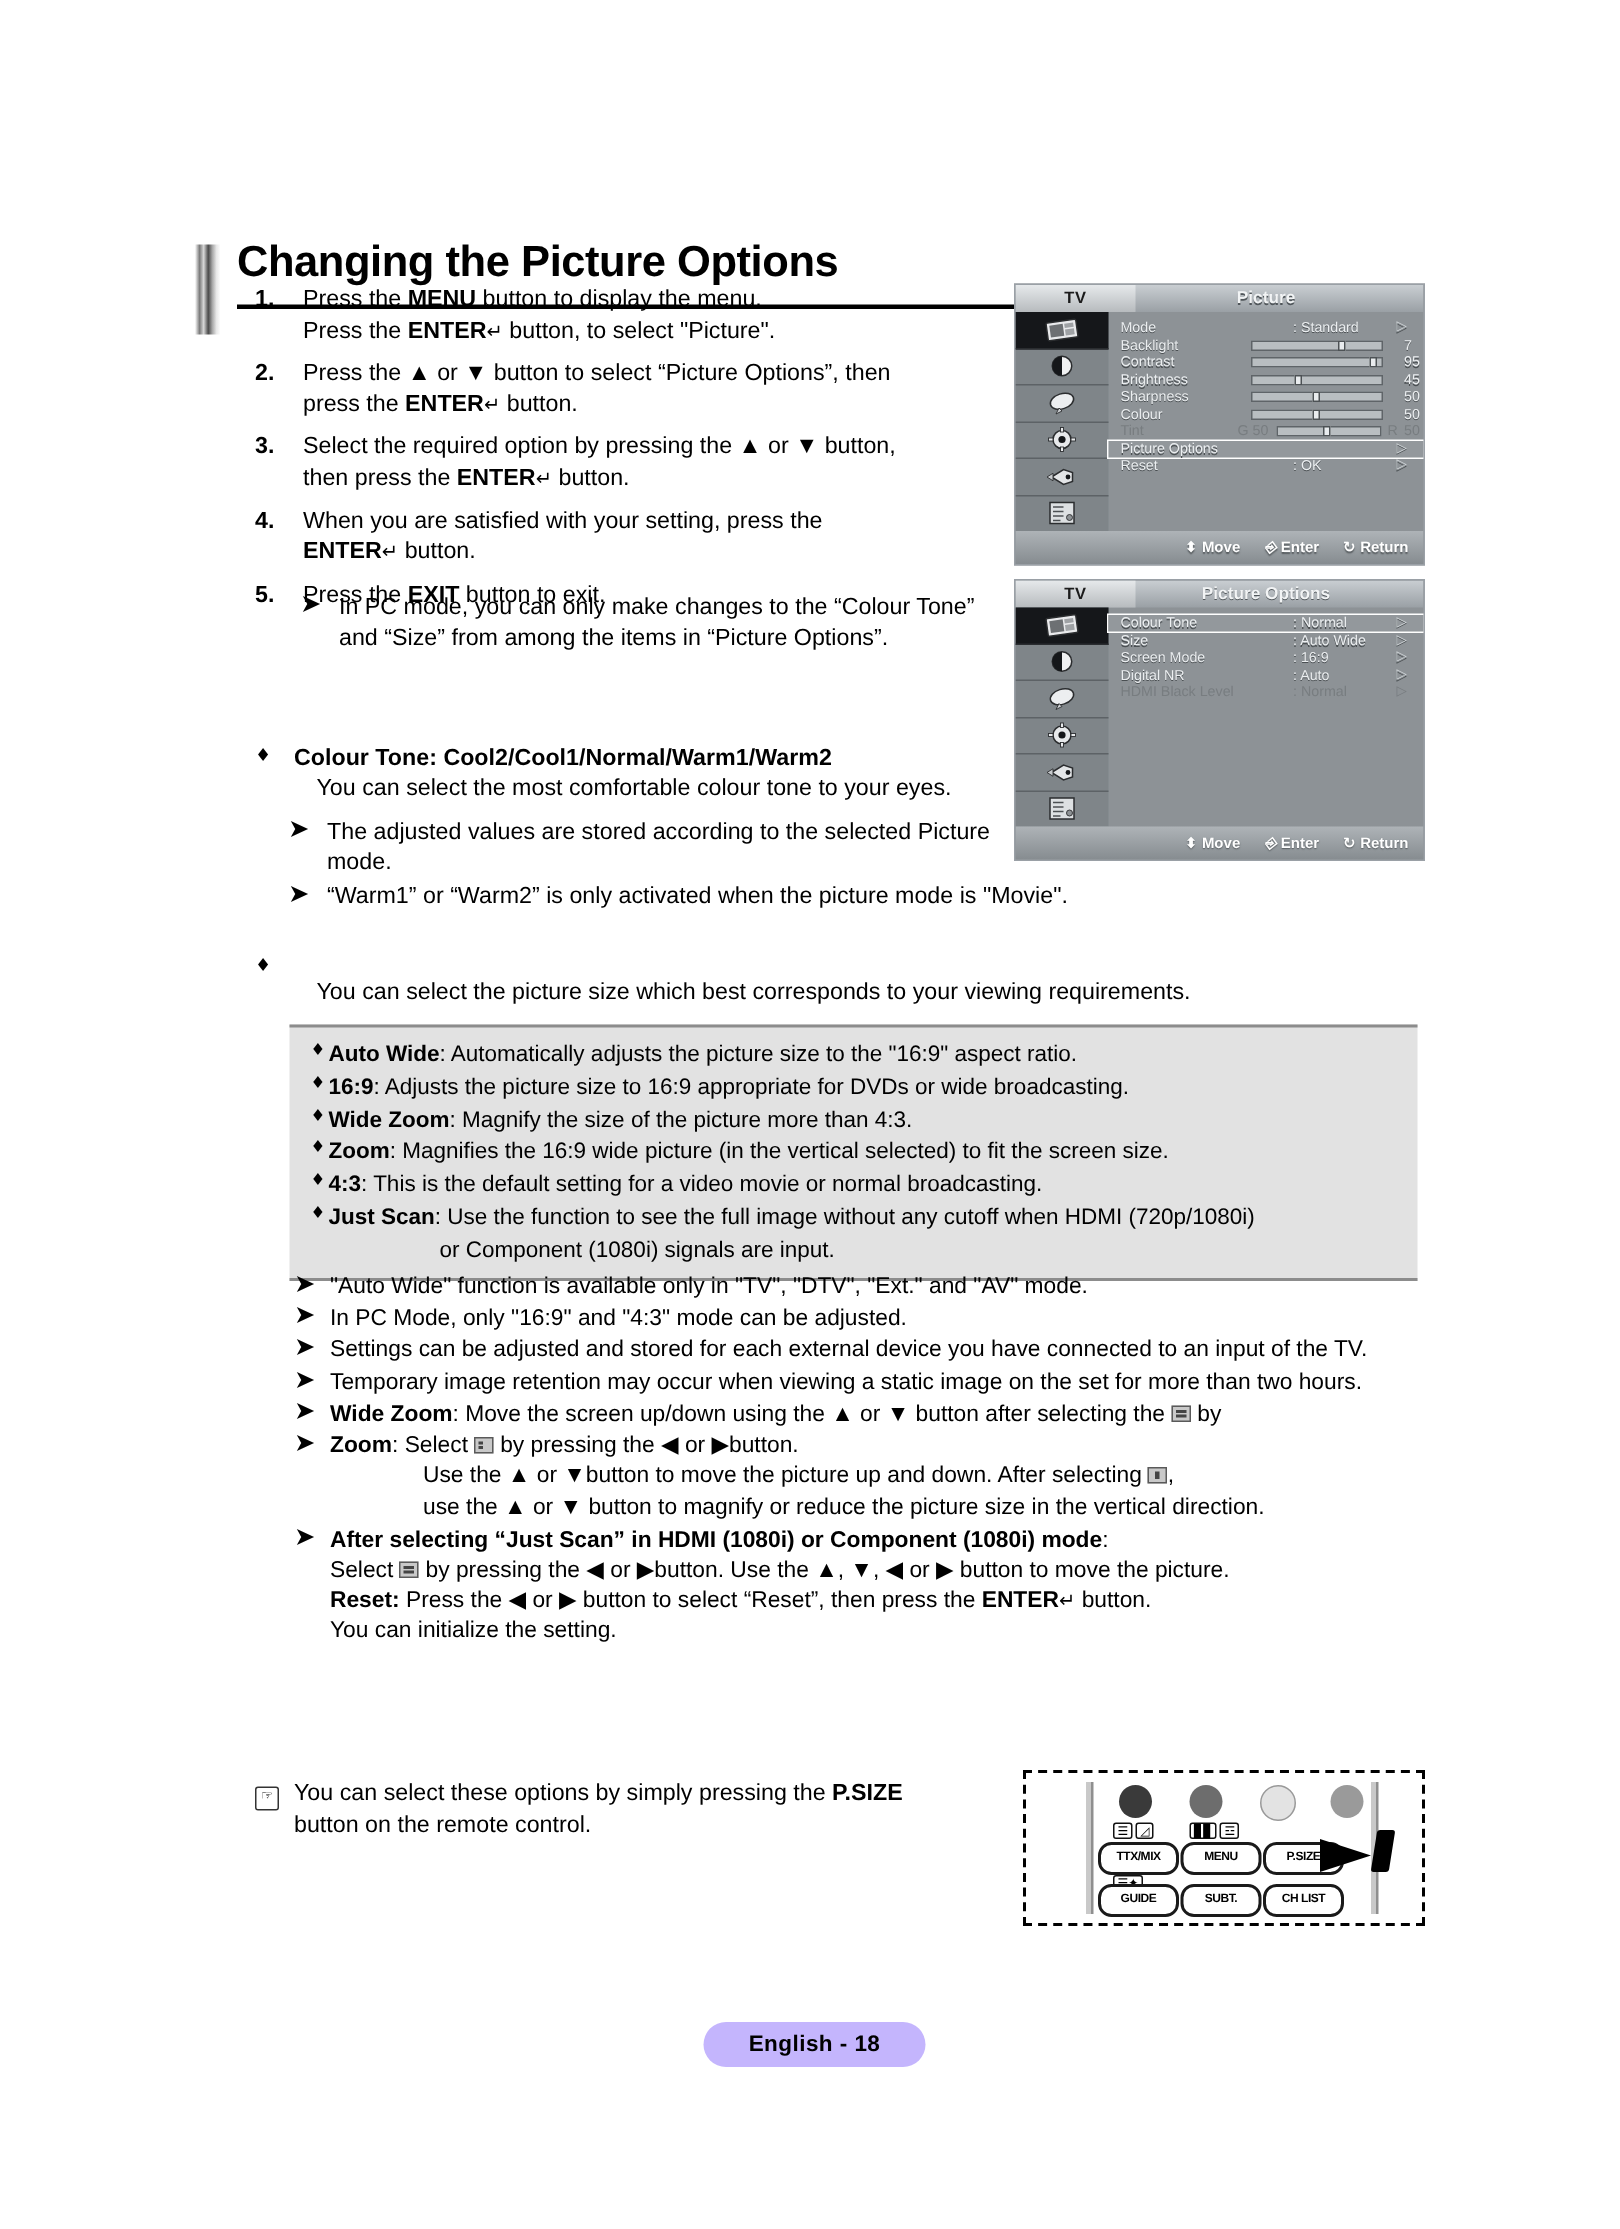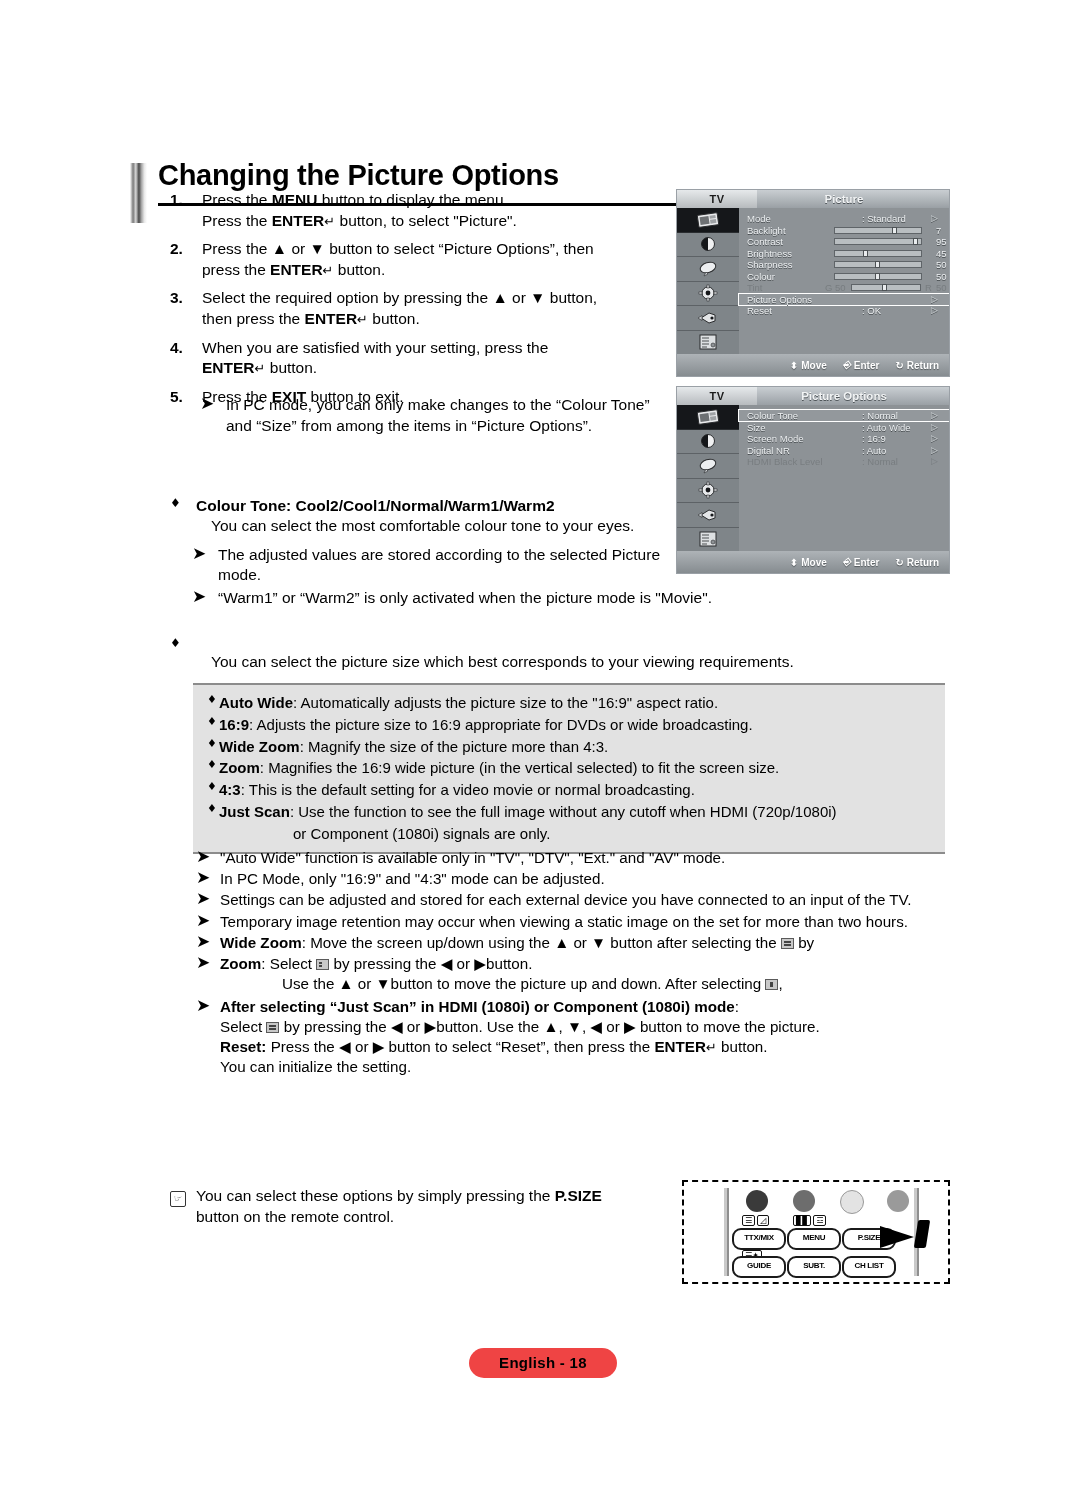--- a/index.html
+++ b/index.html
@@ -125,21 +125,21 @@
     background:#fff;font-size:8px;font-weight:bold;text-align:center;line-height:15px;letter-spacing:-0.3px;}
   .rsym{position:absolute;font-family:"DejaVu Sans",sans-serif;font-size:9px;font-weight:bold;}
   .symbox{display:inline-block;border:1.5px solid #111;border-radius:2px;padding:0 2px;font-size:8px;line-height:9px;}
   #cursor{position:absolute;left:196px;top:44px;width:0;height:0;
     border-top:11px solid transparent;border-bottom:11px solid transparent;border-left:34px solid #000;}
   #cursor-tail{position:absolute;left:232px;top:38px;width:12px;height:28px;background:#000;
     transform:skewX(-9deg);border-radius:2px;}
 
   
   #footer{position:absolute;left:469px;top:1348px;width:148px;height:30px;
-    background:#ef4444;border-radius:15px;text-align:center;line-height:30px;
+    background:#c4b5fd;border-radius:15px;text-align:center;line-height:30px;
     font-size:15px;font-weight:bold;letter-spacing:.3px;}
 </style>
 </head>
 <body>
 
 <div class="page">
 
   <div id="title-block">
     <div id="title-bar"></div>
     <div id="page-title">Changing the Picture Options</div>
@@ -475,21 +475,21 @@
       <div class="tx"><b>Zoom</b><span>: Magnifies the 16:9 wide picture (in the vertical selected) to fit the screen size.</span></div>
     </div>
     <div class="sz">
       <div class="di">♦</div>
       <div class="tx"><b>4:3</b><span>: This is the default setting for a video movie or normal broadcasting.</span></div>
     </div>
     <div class="sz">
       <div class="di">♦</div>
       <div class="tx"><b>Just Scan</b><span>: Use the function to see the full image without any cutoff when HDMI (720p/1080i)</span></div>
     </div>
-    <div class="sz-cont">or Component (1080i) signals are only.</div>
+    <div class="sz-cont">or Component (1080i) signals are input.</div>
   </div>
 
   <div id="notes">
     <div class="note">
       <div class="ar">➤</div>
       <div class="nt">"Auto Wide" function is available only in "TV", "DTV", "Ext." and "AV" mode.</div>
     </div>
     <div class="note">
       <div class="ar">➤</div>
       <div class="nt">In PC Mode, only "16:9" and "4:3" mode can be adjusted.</div>
@@ -515,20 +515,21 @@
     <div class="note">
       <div class="ar">➤</div>
       <div class="nt">
         <b>Zoom</b><span>: Select</span>
         <span class="mini b"></span>
         <span>by pressing the ◀ or ▶button.</span>
         <div class="ind2">
           <span>Use the ▲ or ▼button to move the picture up and down. After selecting</span>
           <span class="mini c"></span><span>,</span>
         </div>
+        <div class="ind2">use the ▲ or ▼ button to magnify or reduce the picture size in the vertical direction.</div>
       </div>
     </div>
 
     <div class="note" style="margin-top:2px;">
       <div class="ar">➤</div>
       <div class="nt">
         <b>After selecting “Just Scan” in HDMI (1080i) or Component (1080i) mode</b><span>:</span>
         <div class="ind3">
           <span>Select</span>
           <span class="mini"></span>

